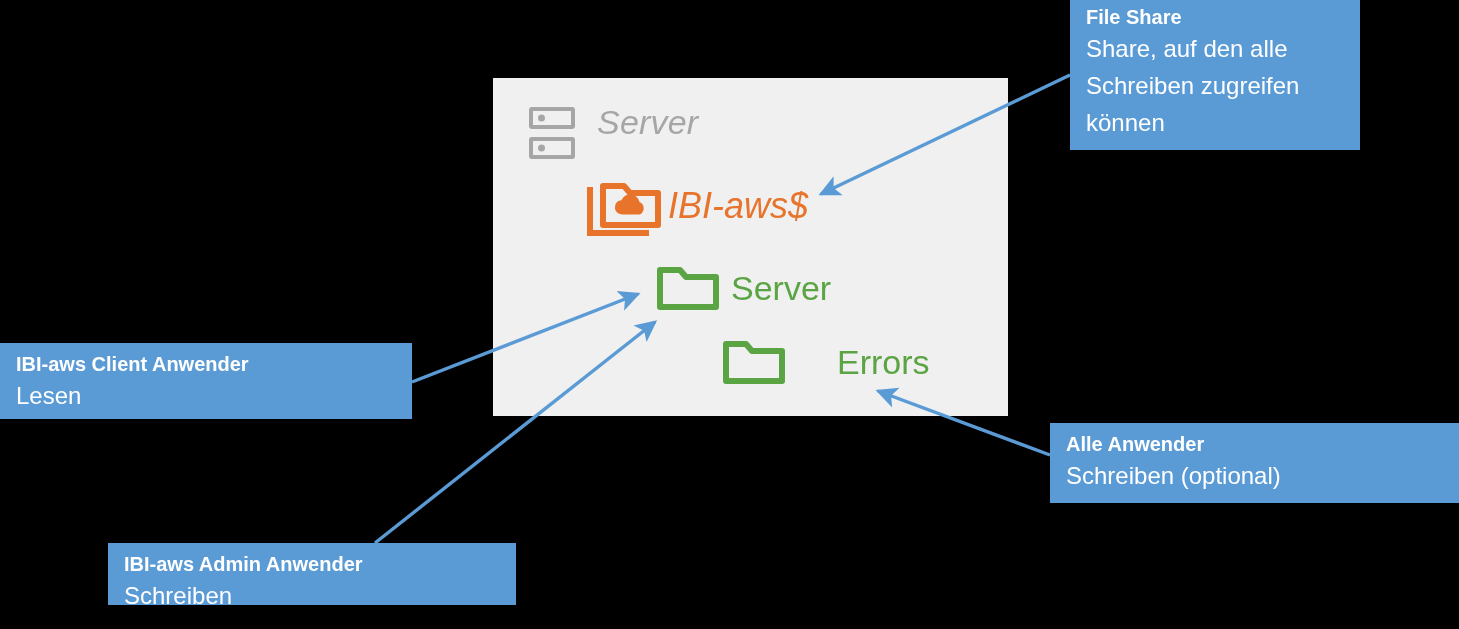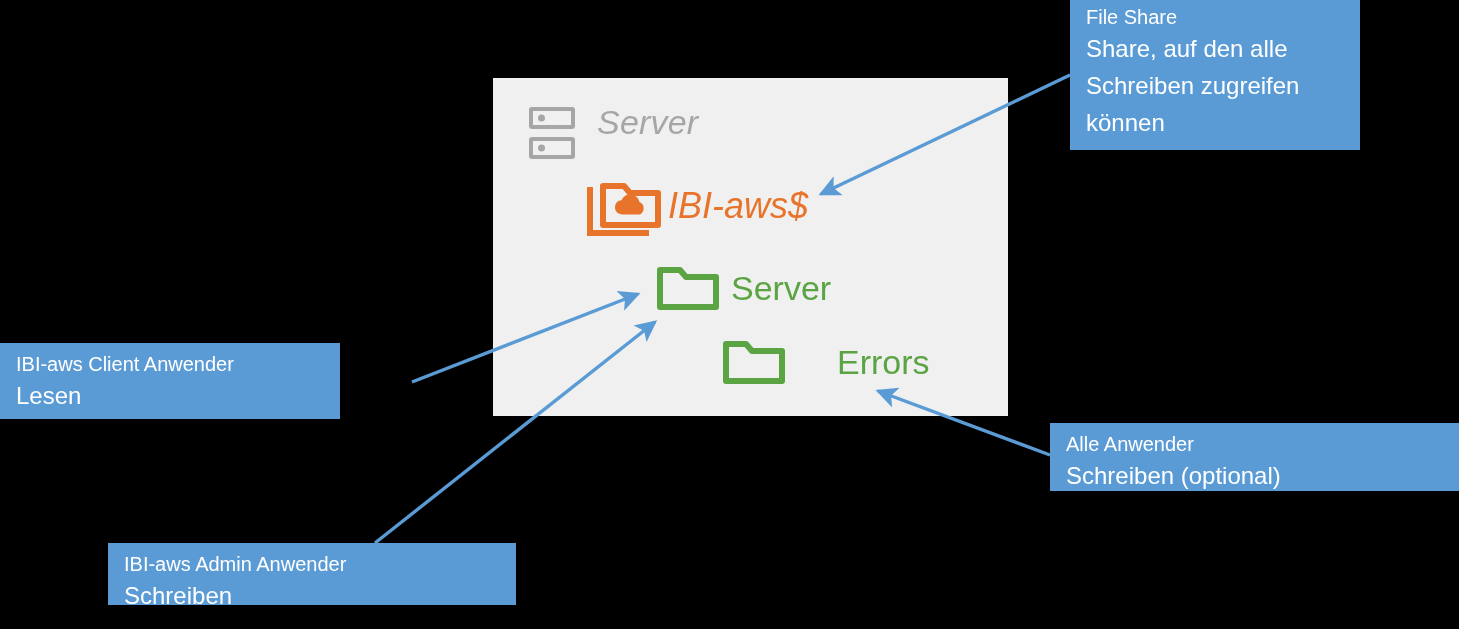--- a/index.html
+++ b/index.html
@@ -105,51 +105,52 @@
     position: absolute;
     background: #5b9bd5;
     box-sizing: border-box;
     padding: 8px 16px 10px 16px;
   }
   .callout .title {
     color: #ffffff;
     font-size: 20px;
     line-height: 26px;
     white-space: nowrap;
+    font-weight: bold;
   }
   .callout .body {
     color: #ffffff;
     font-size: 24px;
     line-height: 37px;
   }
 
   #callout-fileshare {
     left: 1070px;
     top: -2px;
     width: 290px;
     height: 152px;
     padding-top: 6px;
   }
   #callout-client {
     left: 0px;
     top: 343px;
-    width: 340px;
+    width: 412px;
     height: 76px;
   }
   #callout-admin {
     left: 108px;
     top: 543px;
     width: 408px;
     height: 62px;
   }
   #callout-alle {
     left: 1050px;
     top: 423px;
     width: 409px;
-    height: 68px;
+    height: 80px;
   }
 
   
   #arrow-layer {
     position: absolute;
     left: 0;
     top: 0;
     width: 1459px;
     height: 629px;
     pointer-events: none;

